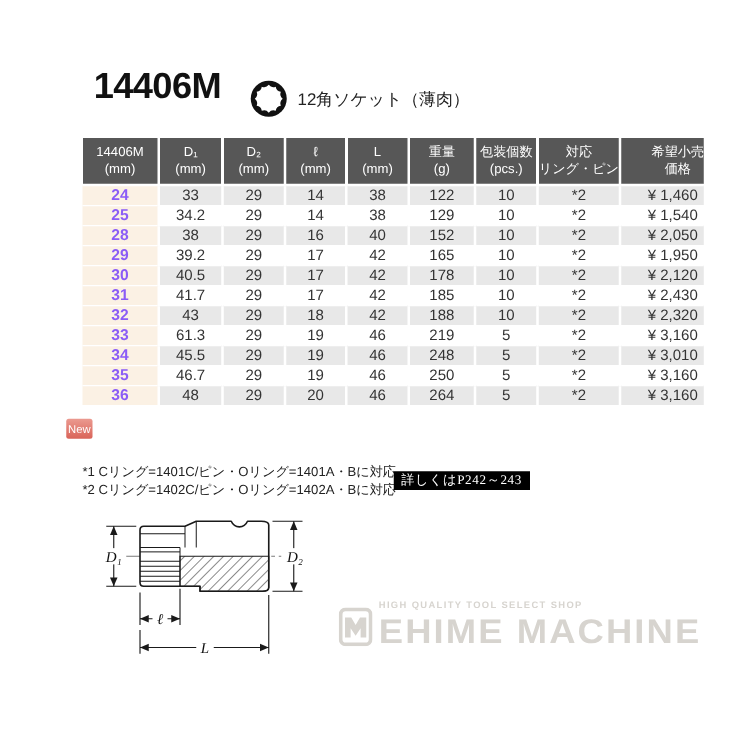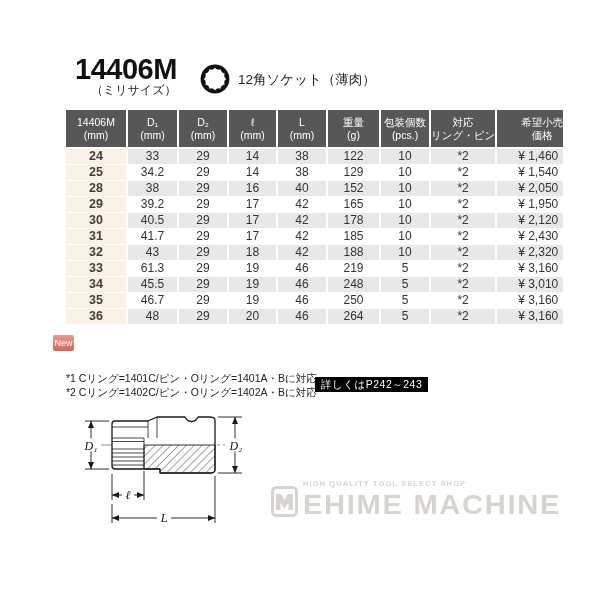--- a/index.html
+++ b/index.html
@@ -24,29 +24,29 @@
     border-right:2px solid #fff; border-bottom:2px solid #fff; padding:0;
     white-space:nowrap; overflow:hidden;
   }
   table.spec th:last-child { border-right:none;padding-left:24px; }
   table.spec td {
     font-size:12px; text-align:center; height:16px; padding:0 2px;
     border-right:2px solid #fff; border-bottom:1px solid #fff;
     color:#333; white-space:nowrap;
   }
   table.spec td:last-child { border-right:none; text-align:right; padding-right:5px; }
-  table.spec td.col-size { background:#fbf1e4 !important; font-weight:bold; font-size:12.5px; color:#404040; }
+  table.spec td.col-size { background:#fbf1e4 !important; font-weight:bold; font-size:12.5px; color:#8b5cf6; }
   table.spec tr.even td { background:#e8e8e8; }
   table.spec tr.odd td { background:#ffffff; }
 
   
   .notes { position:absolute; left:66px; top:372px; font-size:10.5px; line-height:13.5px; color:#222; }
   .detail-badge {
     position:absolute; left:315px; top:377px; background:#000; color:#fff;
-    font-size:10.5px; line-height:15px; padding:0 6px; letter-spacing:0.5px;
+    font-size:10.5px; line-height:15px; padding:0 6px; letter-spacing:0.5px;font-family:Liberation Serif, serif;
   }
 
   
   .new-badge {
     position:absolute; left:53px; top:335px; width:21px; height:16px;
     background:linear-gradient(#eb9a90,#d96358); color:#fff;
     font-size:9px; font-weight:normal; text-align:center; line-height:16px;
     border-radius:2px;
   }
 
@@ -64,21 +64,20 @@
     transform:scaleX(1.12) scaleY(1.05); transform-origin:left top; margin-top:1px;
   }
 </style>
 </head>
 <body>
 
 <div class="page">
 
   <div class="title-block">
     <div class="product-code">14406M</div>
-    <div class="product-size">（ミリサイズ）</div>
   </div>
 
   <svg class="socket-icon" viewBox="0 0 28 28">
     <circle cx="14" cy="14" r="12.6" fill="#111"></circle>
     <g transform="translate(14,14) scale(1.22) translate(-14,-14)">
       <path fill="#fff" d="M22,14
         Q19.99,15.60 20.93,18 Q18.38,18.38 18,20.93 Q15.60,19.99 14,22
         Q12.40,19.99 10,20.93 Q9.62,18.38 7.07,18 Q8.01,15.60 6,14
         Q8.01,12.40 7.07,10 Q9.62,9.62 10,7.07 Q12.40,8.01 14,6
         Q15.60,8.01 18,7.07 Q18.38,9.62 20.93,10 Q19.99,12.40 22,14 Z"></path>

